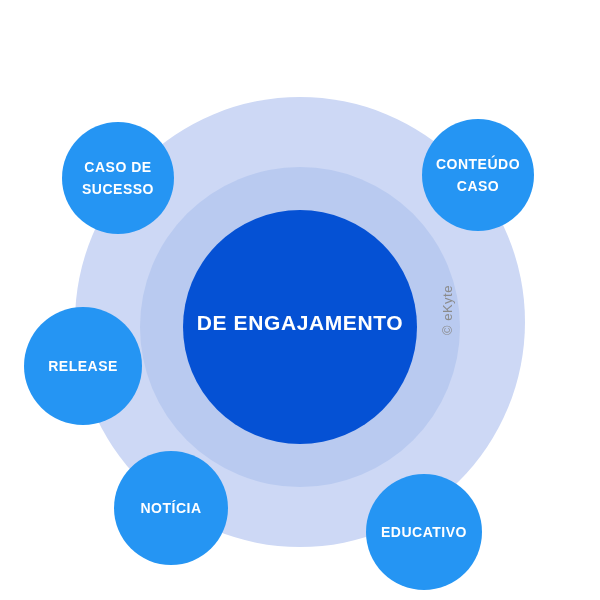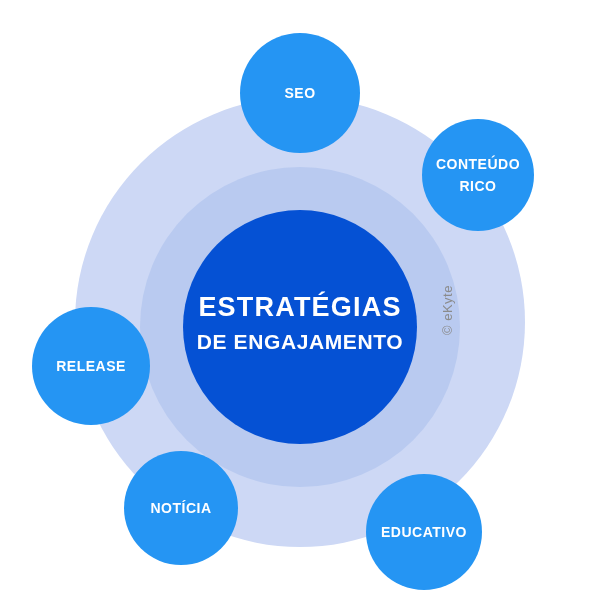--- a/index.html
+++ b/index.html
@@ -38,46 +38,45 @@
 </style>
 </head>
 <body>
 
 <div class="stage" style="--background: #ffffff; --satellite-blue: #2595f3; --core-blue: #0551d4; --ring-middle: #b9caf0; --ring-outer: #cdd8f5; --text-white: #ffffff; --watermark-gray: #8b8b8b;">
 
   <div class="circle ring-outer" style="left:75px;top:97px;width:450px;height:450px;"></div>
   <div class="circle ring-middle" style="left:140px;top:167px;width:320px;height:320px;"></div>
 
   <div class="circle core" style="left:183px;top:210px;width:234px;height:234px;">
-    <div class="l1">ESTRATÉGIAS</div>
     <div class="l2">DE ENGAJAMENTO</div>
   </div>
 
   <div class="watermark">© eKyte</div>
 
-  <div class="circle satellite" style="left:240px;top:33px;width:120px;height:120px;">
-    <span>SEO</span>
-
-  </div>
 
   <div class="circle satellite" style="left:422px;top:119px;width:112px;height:112px;">
     <span>CONTEÚDO</span>
-    <span>RICO</span>
+    <span>CASO</span>
   </div>
 
 
   <div class="circle satellite" style="left:366px;top:474px;width:116px;height:116px;">
     <span>EDUCATIVO</span>
 
   </div>
 
-  <div class="circle satellite" style="left:124px;top:451px;width:114px;height:114px;">
+  <div class="circle satellite" style="left:114px;top:451px;width:114px;height:114px;">
     <span>NOTÍCIA</span>
 
   </div>
 
-  <div class="circle satellite" style="left:32px;top:307px;width:118px;height:118px;">
+  <div class="circle satellite" style="left:24px;top:307px;width:118px;height:118px;">
     <span>RELEASE</span>
 
   </div>
 
+  <div class="circle satellite" style="left:62px;top:122px;width:112px;height:112px;">
+    <span>CASO DE</span>
+    <span>SUCESSO</span>
+  </div>
 
 </div>
 
 </body></html>

